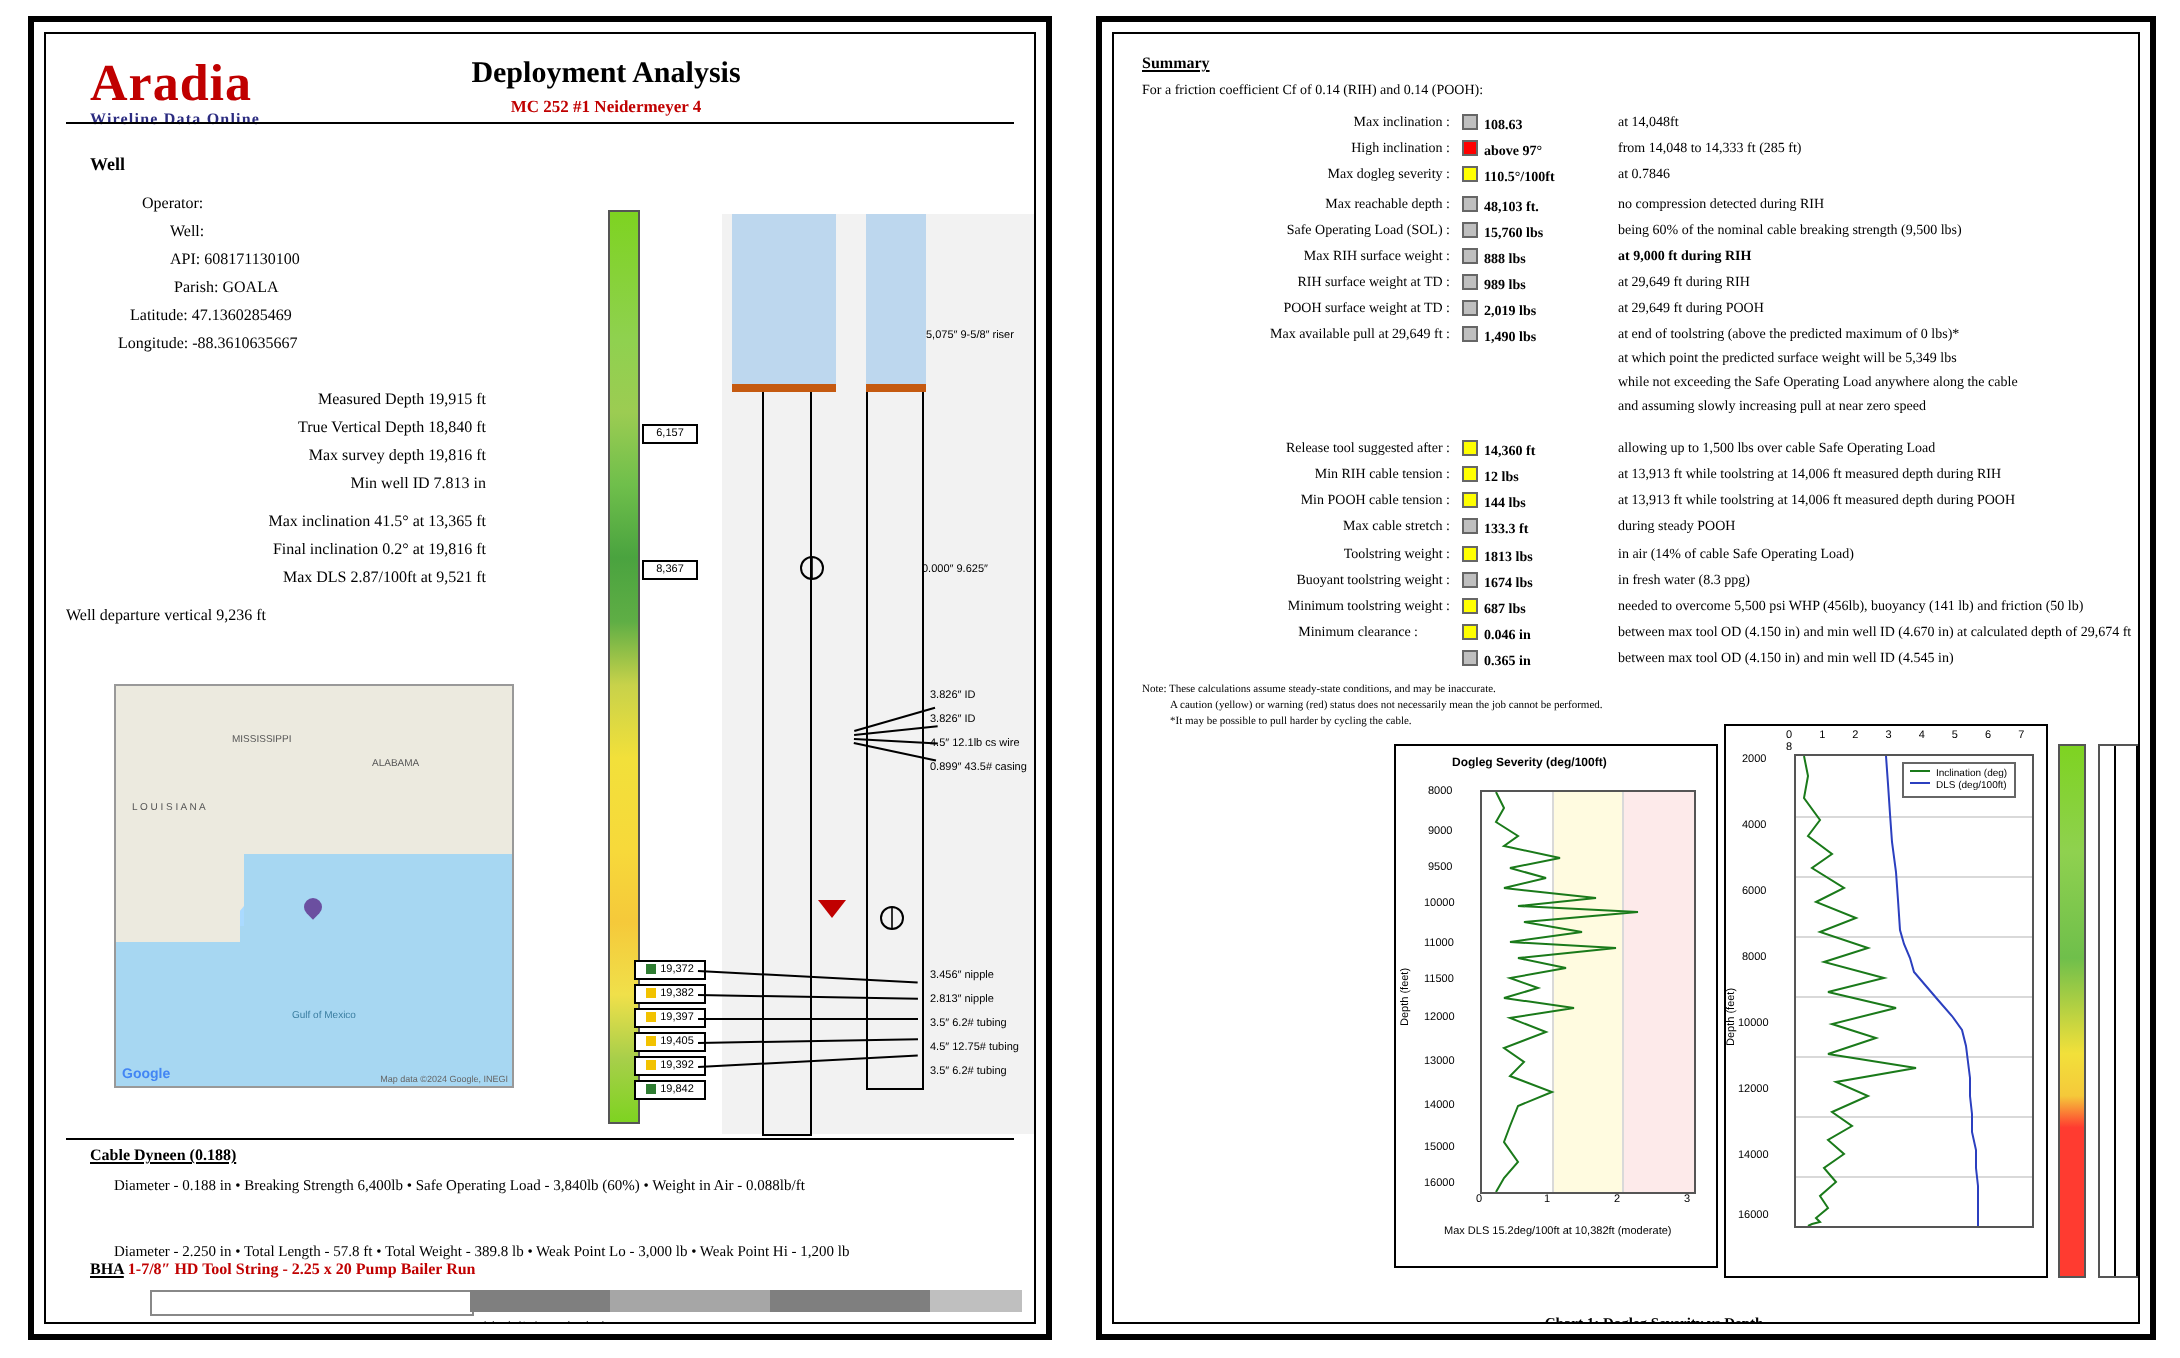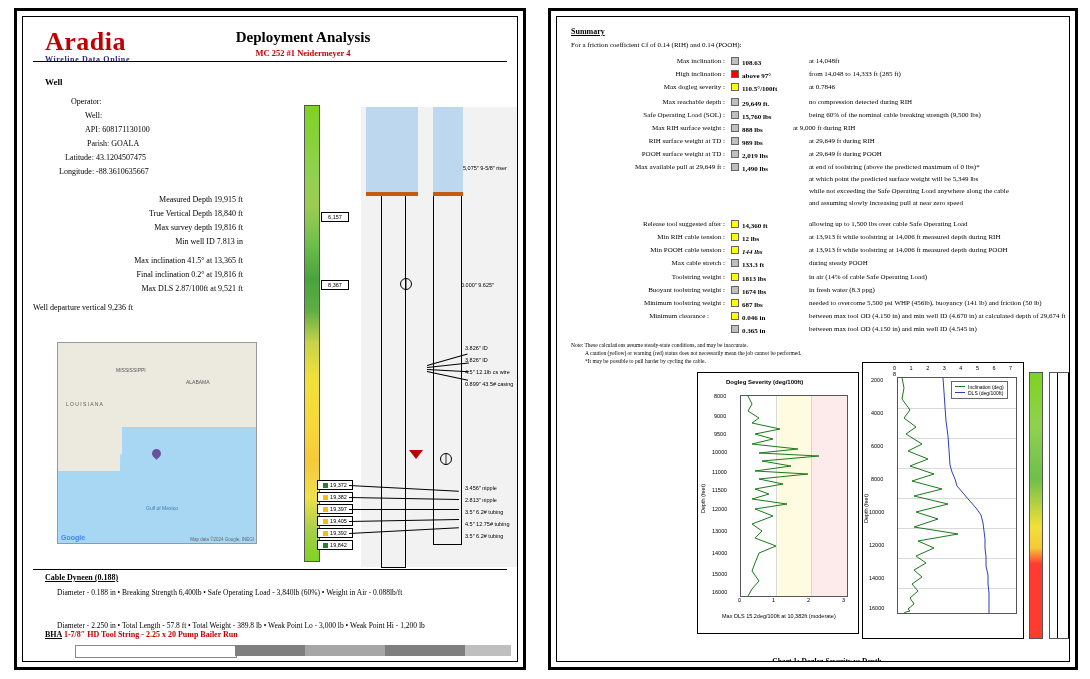--- a/index.html
+++ b/index.html
@@ -79,21 +79,21 @@
   </div>
   <div class="doctitle">Deployment Analysis</div>
   <div class="docsub">MC 252 #1 Neidermeyer 4</div>
   <div class="hrule" style="top:44px;"></div>
 
   <div class="sechead" style="left:22px;top:60px;">Well</div>
   <div class="kv" style="left:48px;top:80px;">Operator:</div>
   <div class="kv" style="left:62px;top:94px;">Well:</div>
   <div class="kv" style="left:62px;top:108px;"><span>API:</span> <span>608171130100</span></div>
   <div class="kv" style="left:52px;top:122px;padding-left:12px;"><span>Parish:</span> <span>GOALA</span></div>
-  <div class="kv" style="left:42px;top:136px;"><span>Latitude:</span> <span>43.1204507475</span></div>
+  <div class="kv" style="left:42px;top:136px;"><span>Latitude:</span> <span>47.1360285469</span></div>
   <div class="kv" style="left:36px;top:150px;"><span>Longitude:</span> <span>-88.3610635667</span></div>
 
   <div class="kvline" style="left:10px;top:178px;width:210px;">Measured Depth 19,915 ft</div>
   <div class="kvline" style="left:10px;top:192px;width:210px;">True Vertical Depth 18,840 ft</div>
   <div class="kvline" style="left:10px;top:206px;width:210px;">Max survey depth 19,816 ft</div>
   <div class="kvline" style="left:10px;top:220px;width:210px;">Min well ID 7.813 in</div>
   <div class="kvline" style="left:10px;top:239px;width:210px;">Max inclination 41.5° at 13,365 ft</div>
   <div class="kvline" style="left:10px;top:253px;width:210px;">Final inclination 0.2° at 19,816 ft</div>
   <div class="kvline" style="left:10px;top:267px;width:210px;">Max DLS 2.87/100ft at 9,521 ft</div>
   <div class="kvline" style="left:10px;top:286px;width:210px;text-align:left;">Well departure vertical 9,236 ft</div>
@@ -200,30 +200,30 @@
 
   <div class="rlab" style="left:20px;top:53px;width:148px;">High inclination :</div>
   <div class="rval" style="left:174px;top:53px;"><span class="chip" style="background:#ff0000"></span><span>above 97°</span></div>
   <div class="rnote" style="left:252px;top:53px;">from 14,048 to 14,333 ft (285 ft)</div>
 
   <div class="rlab" style="left:20px;top:66px;width:148px;">Max dogleg severity :</div>
   <div class="rval" style="left:174px;top:66px;"><span class="chip" style="background:#ffff00"></span><span>110.5°/100ft</span></div>
   <div class="rnote" style="left:252px;top:66px;">at 0.7846</div>
 
   <div class="rlab" style="left:20px;top:81px;width:148px;">Max reachable depth :</div>
-  <div class="rval" style="left:174px;top:81px;"><span class="chip" style="background:#bfbfbf"></span><span>29,649 ft.</span></div>
+  <div class="rval" style="left:174px;top:81px;"><span class="chip" style="background:#bfbfbf"></span><span>48,103 ft.</span></div>
   <div class="rnote" style="left:252px;top:81px;">no compression detected during RIH</div>
 
   <div class="rlab" style="left:12px;top:94px;width:156px;">Safe Operating Load (SOL) :</div>
   <div class="rval" style="left:174px;top:94px;"><span class="chip" style="background:#bfbfbf"></span><span>15,760 lbs</span></div>
   <div class="rnote" style="left:252px;top:94px;">being 60% of the nominal cable breaking strength (9,500 lbs)</div>
 
   <div class="rlab" style="left:20px;top:107px;width:148px;">Max RIH surface weight :</div>
   <div class="rval" style="left:174px;top:107px;"><span class="chip" style="background:#bfbfbf"></span><span>888 lbs</span></div>
-  <div class="rnote" style="left:236px;top:107px;">at 9,000 ft during RIH</div>
+  <div class="rnote" style="left:252px;top:107px;font-weight:bold;">at 9,000 ft during RIH</div>
 
   <div class="rlab" style="left:20px;top:120px;width:148px;">RIH surface weight at TD :</div>
   <div class="rval" style="left:174px;top:120px;"><span class="chip" style="background:#bfbfbf"></span><span>989 lbs</span></div>
   <div class="rnote" style="left:252px;top:120px;">at 29,649 ft during RIH</div>
 
   <div class="rlab" style="left:20px;top:133px;width:148px;">POOH surface weight at TD :</div>
   <div class="rval" style="left:174px;top:133px;"><span class="chip" style="background:#bfbfbf"></span><span>2,019 lbs</span></div>
   <div class="rnote" style="left:252px;top:133px;">at 29,649 ft during POOH</div>
 
   <div class="rlab" style="left:6px;top:146px;width:162px;">Max available pull at 29,649 ft :</div>
@@ -235,21 +235,21 @@
 
   <div class="rlab" style="left:14px;top:203px;width:154px;">Release tool suggested after :</div>
   <div class="rval" style="left:174px;top:203px;"><span class="chip" style="background:#ffff00"></span><span>14,360 ft</span></div>
   <div class="rnote" style="left:252px;top:203px;">allowing up to 1,500 lbs over cable Safe Operating Load</div>
 
   <div class="rlab" style="left:20px;top:216px;width:148px;">Min RIH cable tension :</div>
   <div class="rval" style="left:174px;top:216px;"><span class="chip" style="background:#ffff00"></span><span>12 lbs</span></div>
   <div class="rnote" style="left:252px;top:216px;">at 13,913 ft while toolstring at 14,006 ft measured depth during RIH</div>
 
   <div class="rlab" style="left:14px;top:229px;width:154px;">Min POOH cable tension :</div>
-  <div class="rval" style="left:174px;top:229px;font-style:italic;"><span class="chip" style="background:#ffff00"></span><span>144 lbs</span></div>
+  <div class="rval" style="left:174px;top:229px;"><span class="chip" style="background:#ffff00"></span><span>144 lbs</span></div>
   <div class="rnote" style="left:252px;top:229px;">at 13,913 ft while toolstring at 14,006 ft measured depth during POOH</div>
 
   <div class="rlab" style="left:20px;top:242px;width:148px;">Max cable stretch :</div>
   <div class="rval" style="left:174px;top:242px;"><span class="chip" style="background:#bfbfbf"></span><span>133.3 ft</span></div>
   <div class="rnote" style="left:252px;top:242px;">during steady POOH</div>
 
   <div class="rlab" style="left:20px;top:256px;width:148px;">Toolstring weight :</div>
   <div class="rval" style="left:174px;top:256px;"><span class="chip" style="background:#ffff00"></span><span>1813 lbs</span></div>
   <div class="rnote" style="left:252px;top:256px;">in air  (14% of cable Safe Operating Load)</div>
 

